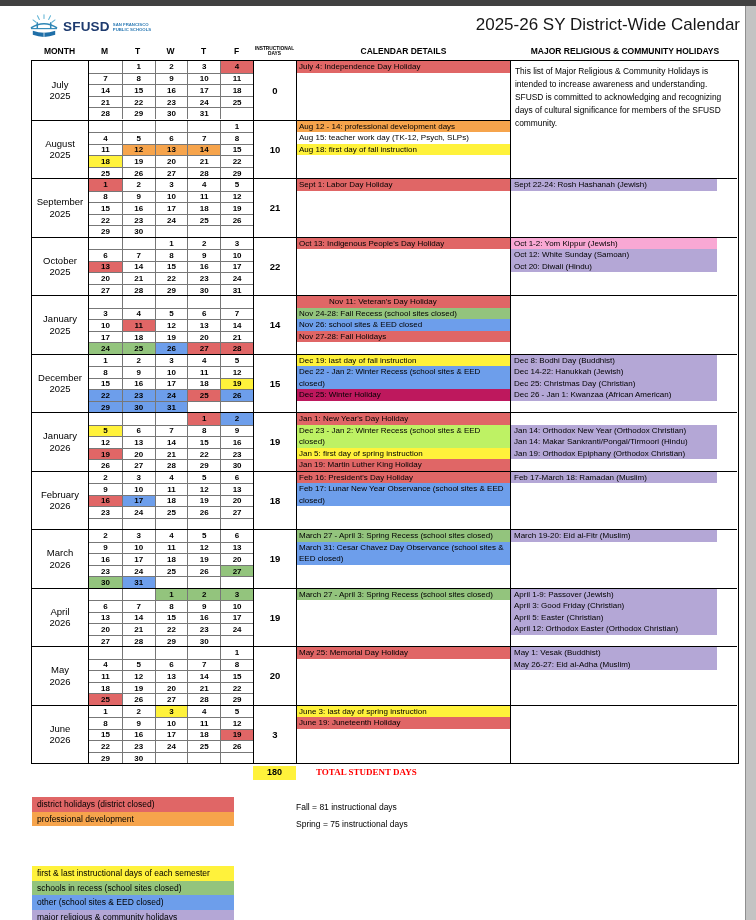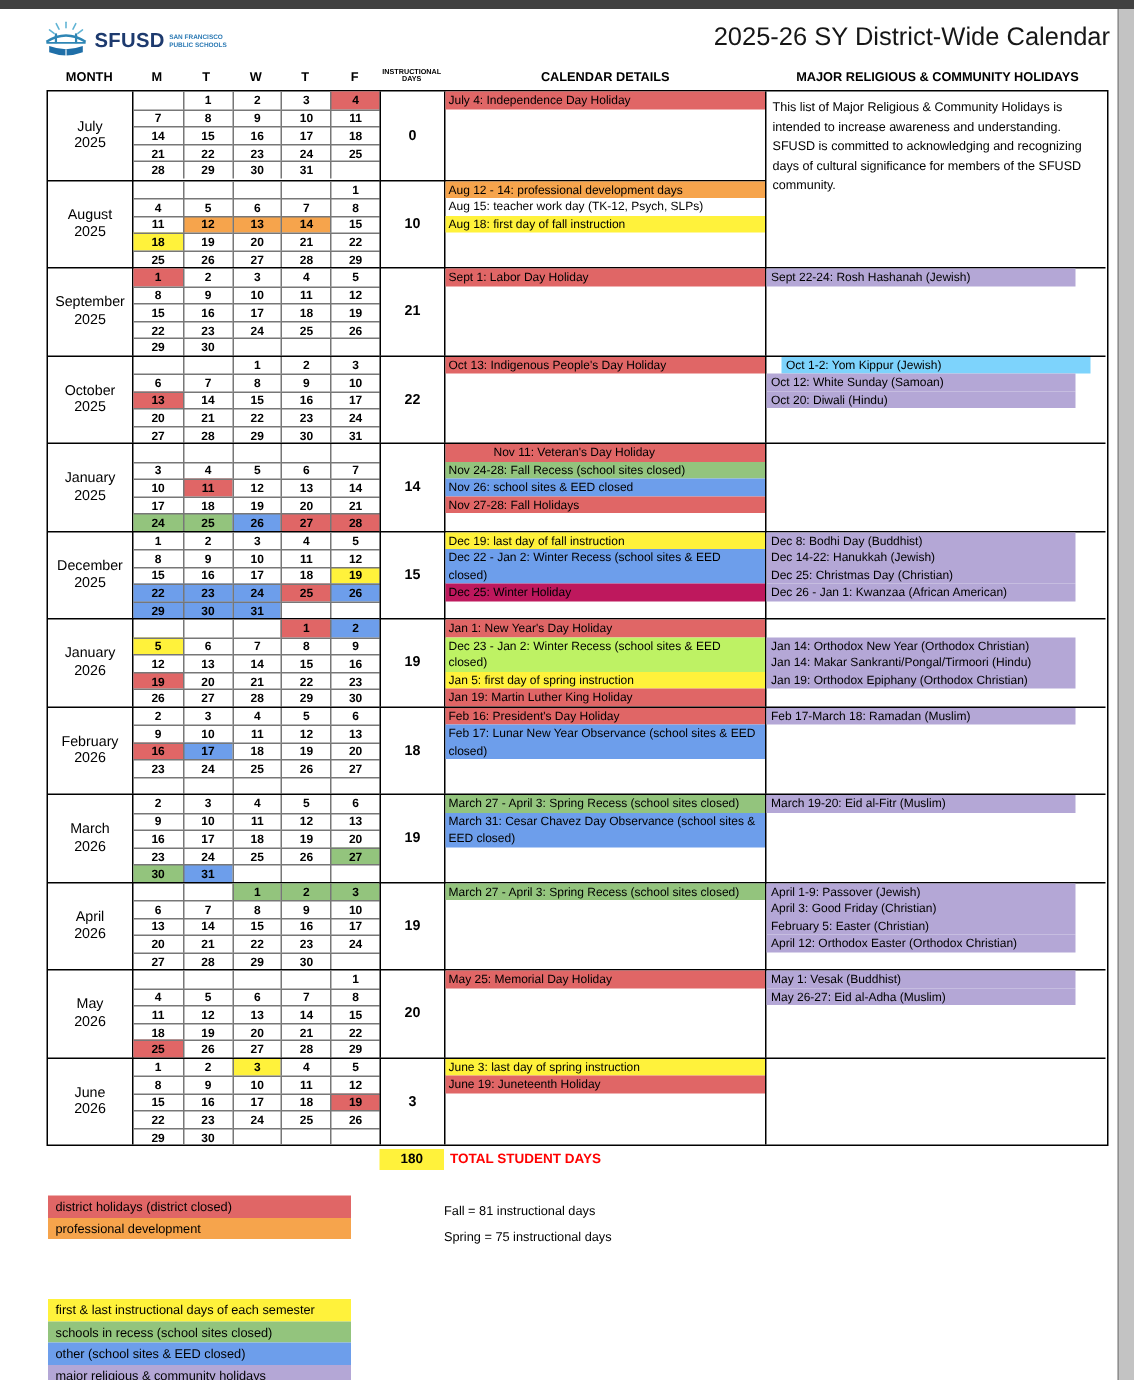--- a/index.html
+++ b/index.html
@@ -39,21 +39,21 @@
   .c-instr{width:43px;display:flex;align-items:center;justify-content:center;font-size:9.5px;font-weight:700;}
   .c-det{width:214px;display:flex;flex-direction:column;font-size:8px;}
   .det-item{line-height:11.6px;padding:0 2px;}
   .c-rel{width:227px;position:relative;font-size:8px;box-sizing:border-box;}
   .c-rel.no-top{border-top:none !important;}
   .rel-item{width:206px;line-height:11.6px;padding-left:3px;box-sizing:border-box;}
   .note{position:absolute;top:4px;left:4px;width:214px;font-size:8.4px;line-height:12.9px;z-index:2;}
 
   
   .total-180{position:absolute;left:253px;top:766px;width:43px;height:13.5px;line-height:13.5px;text-align:center;font-size:9px;font-weight:bold;}
-  .total-label{position:absolute;left:300px;top:766px;height:13.5px;line-height:13.5px;font-size:9px;font-weight:bold;color:#ff0000;}
+  .total-label{position:absolute;left:316px;top:766px;height:13.5px;line-height:13.5px;font-size:9px;font-weight:bold;color:#ff0000;font-family:Liberation Serif, serif;}
 
   
   .legend{position:absolute;left:32px;top:797px;width:202px;}
   .legend-row{height:14.6px;line-height:14.6px;padding-left:5px;font-size:8.5px;white-space:nowrap;overflow:hidden;box-sizing:border-box;}
   .notes{position:absolute;left:296px;top:799px;font-size:8.5px;line-height:16.5px;}
 </style>
 </head>
 <body>
 
 <div class="topbar"></div>
@@ -247,21 +247,21 @@
         <div class="dcell">28</div>
         <div class="dcell">29</div>
         <div class="dcell">30</div>
         <div class="dcell">31</div>
       </div>
       <div class="cell c-instr">22</div>
       <div class="cell c-det">
         <div class="det-item" style="background: rgb(224, 102, 102);">Oct 13: Indigenous People's Day Holiday</div>
       </div>
       <div class="cell c-rel">
-        <div class="rel-item" style="background: #7dd3fc; margin-left: 10px;">Oct 1-2: Yom Kippur (Jewish)</div>
+        <div class="rel-item" style="background: #f9a8d4;">Oct 1-2: Yom Kippur (Jewish)</div>
         <div class="rel-item" style="background: rgb(180, 167, 214);">Oct 12: White Sunday (Samoan)</div>
         <div class="rel-item" style="background: rgb(180, 167, 214);">Oct 20: Diwali (Hindu)</div>
       </div>
     </div>
     <div class="mrow">
       <div class="cell c-month">
         <div class="mname">January</div>
         <div class="myear">2025</div>
       </div>
       <div class="cell c-days">
@@ -504,21 +504,21 @@
         <div class="dcell">30</div>
         <div class="dcell"></div>
       </div>
       <div class="cell c-instr">19</div>
       <div class="cell c-det">
         <div class="det-item" style="background: rgb(147, 196, 125);">March 27 - April 3: Spring Recess (school sites closed)</div>
       </div>
       <div class="cell c-rel">
         <div class="rel-item" style="background: rgb(180, 167, 214);">April 1-9: Passover (Jewish)</div>
         <div class="rel-item" style="background: rgb(180, 167, 214);">April 3: Good Friday (Christian)</div>
-        <div class="rel-item" style="background: rgb(180, 167, 214);">February 5: Easter (Christian)</div>
+        <div class="rel-item" style="background: rgb(180, 167, 214);">April 5: Easter (Christian)</div>
         <div class="rel-item" style="background: rgb(180, 167, 214);">April 12: Orthodox Easter (Orthodox Christian)</div>
       </div>
     </div>
     <div class="mrow">
       <div class="cell c-month">
         <div class="mname">May</div>
         <div class="myear">2026</div>
       </div>
       <div class="cell c-days">
         <div class="dcell"></div>

